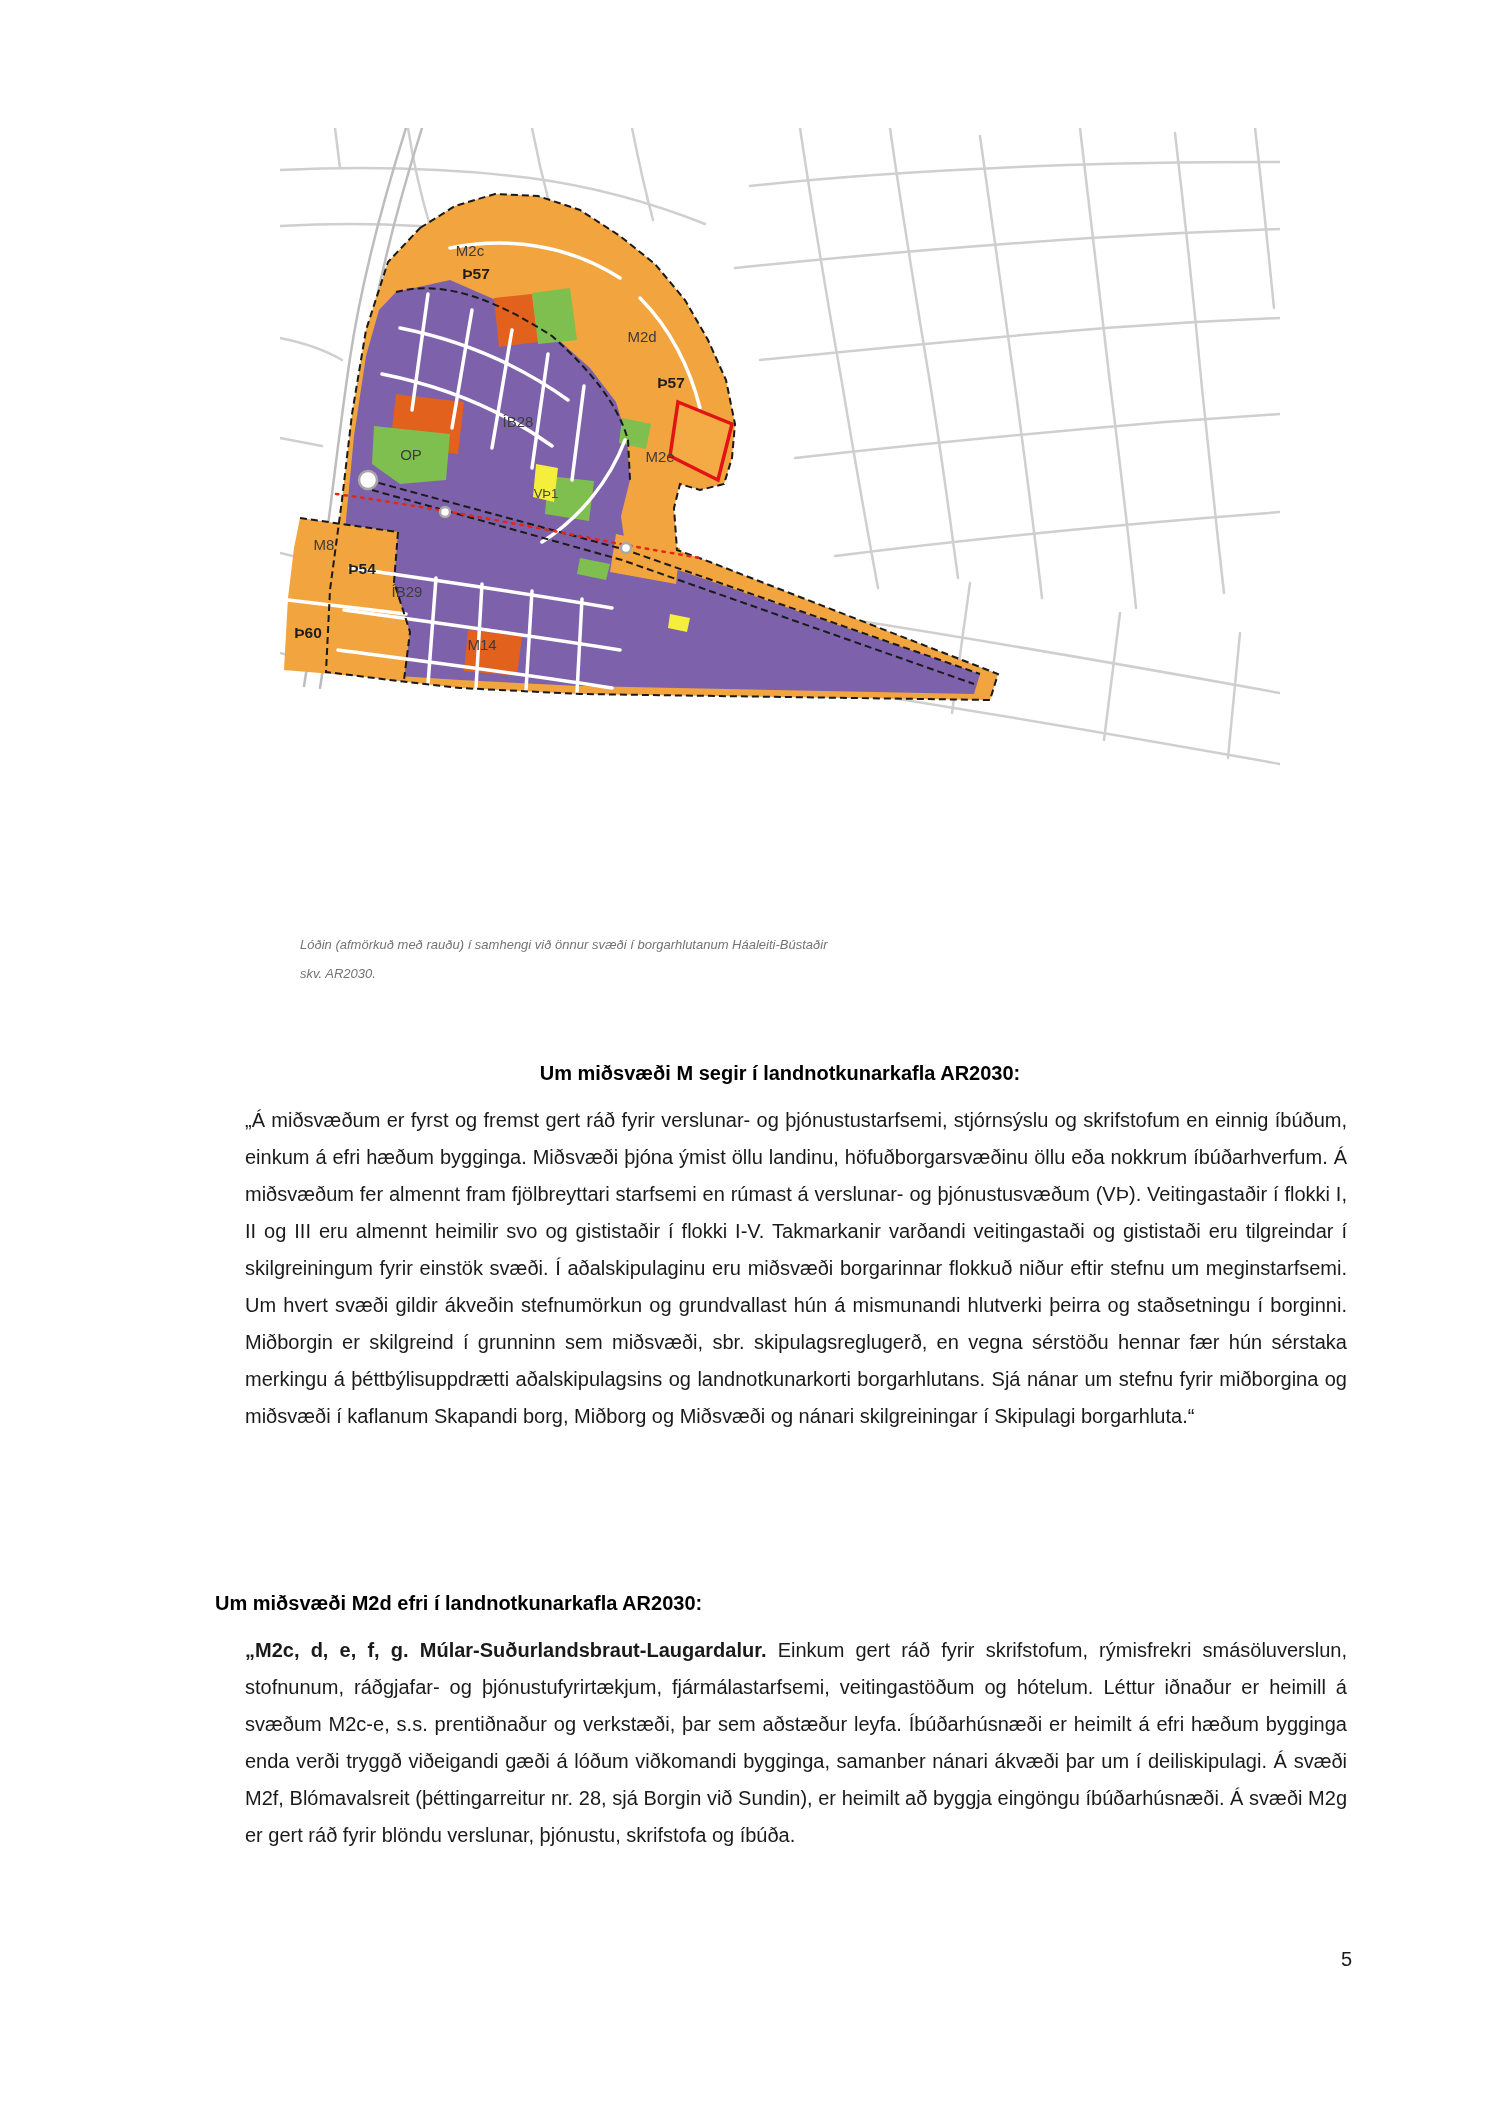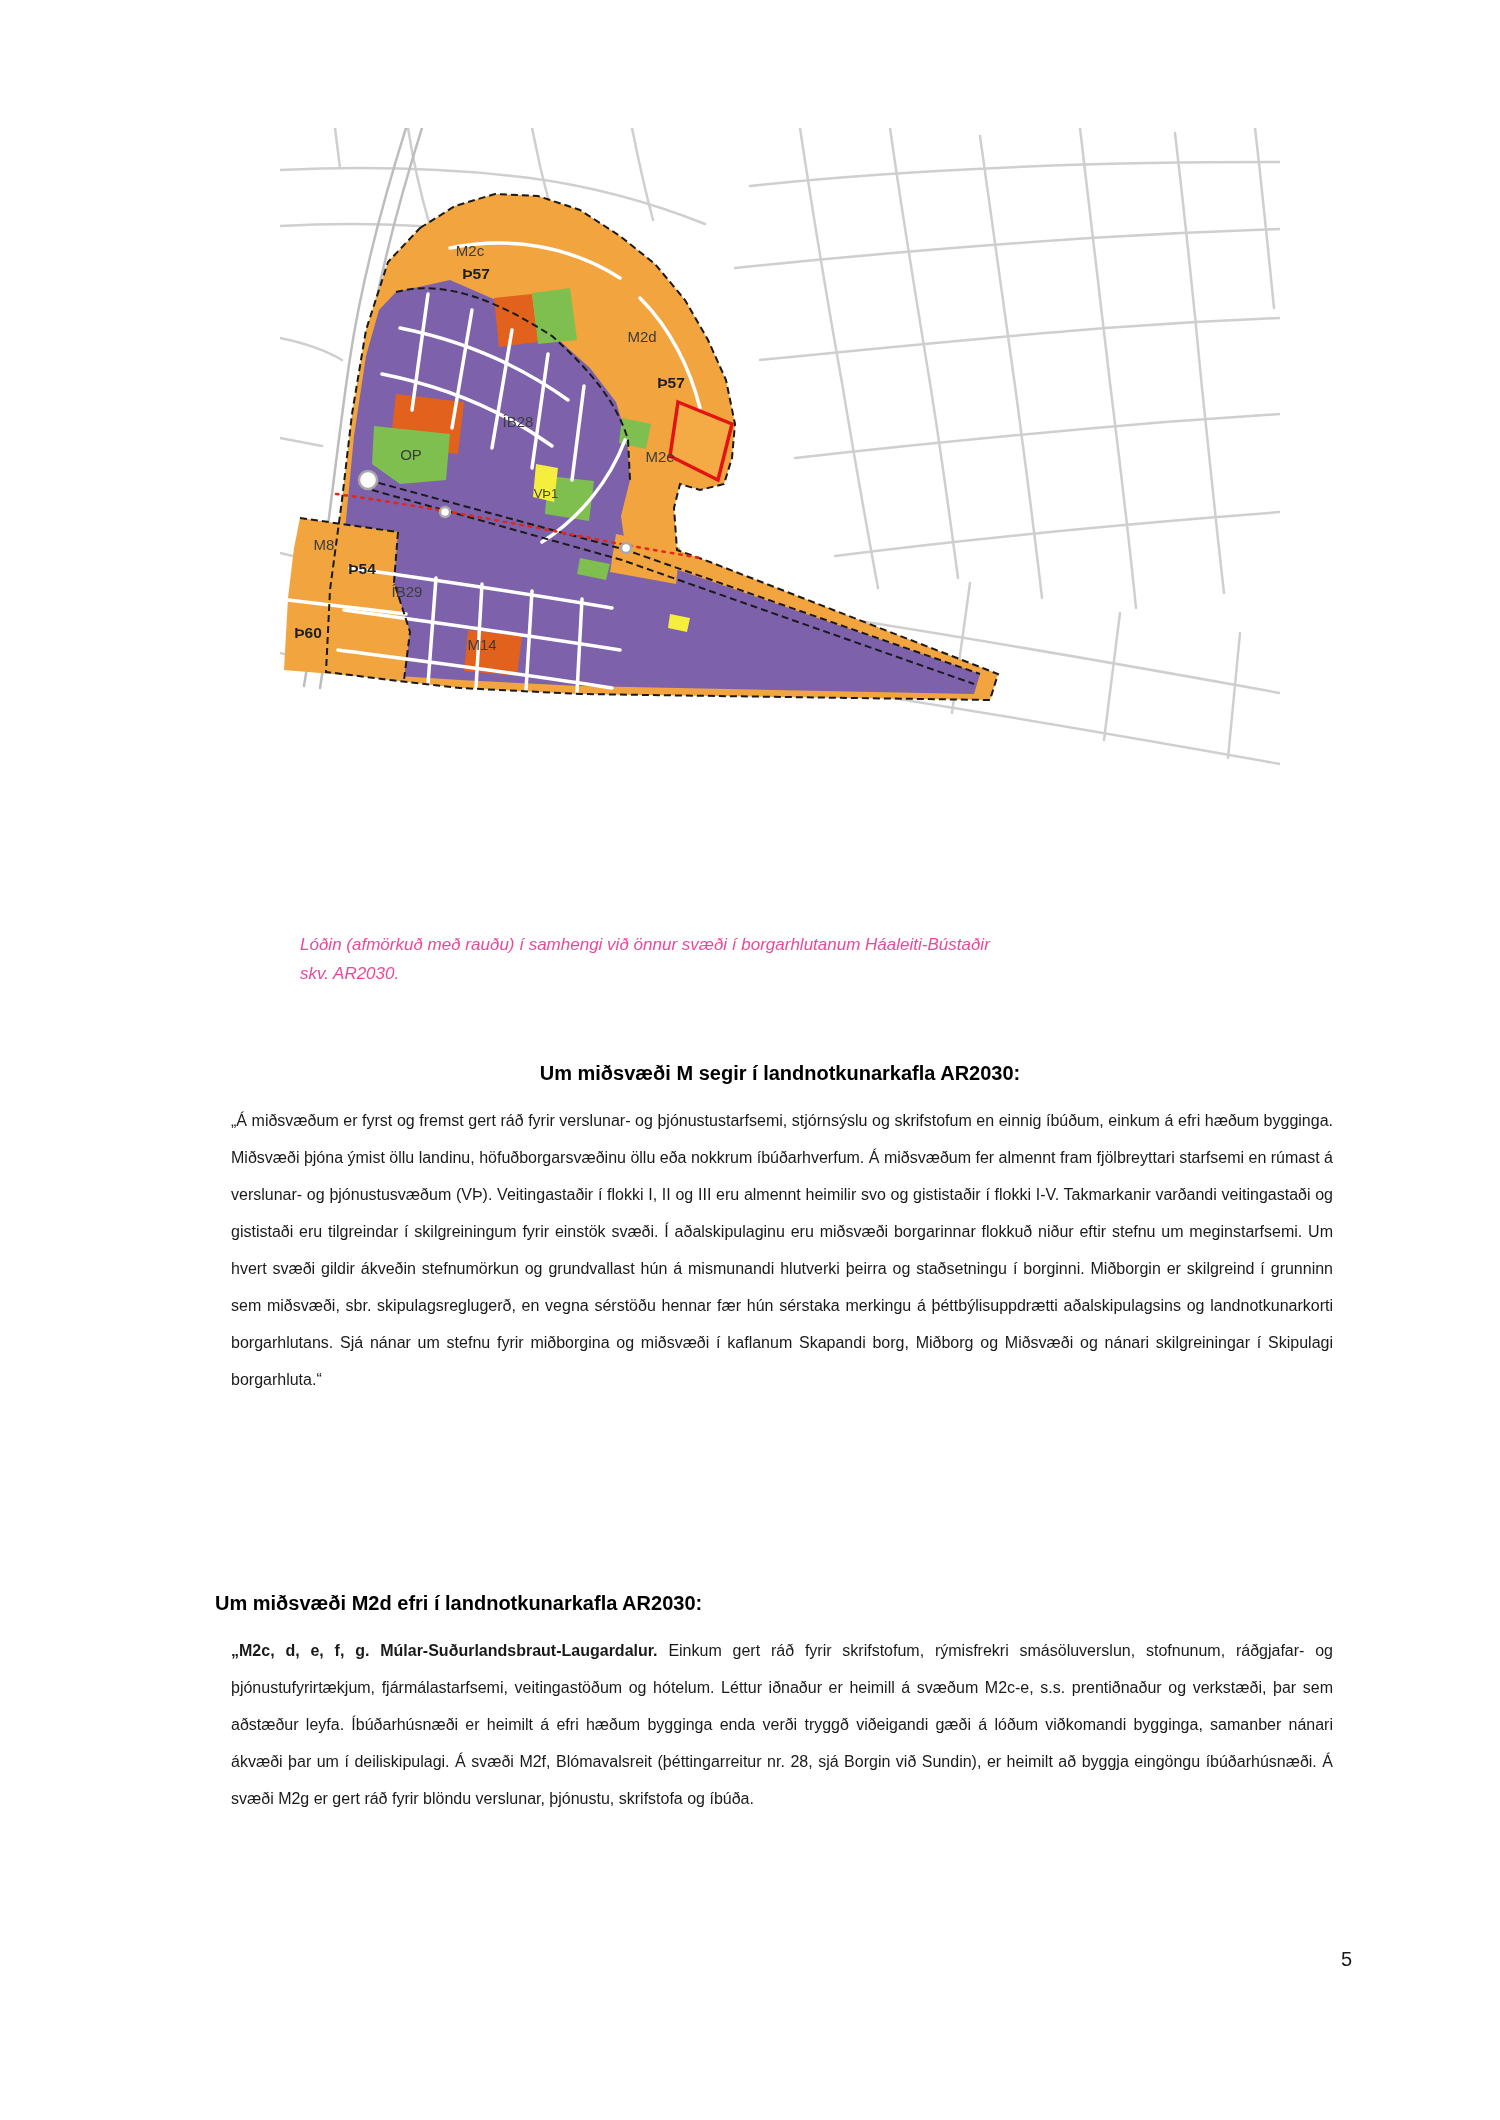--- a/index.html
+++ b/index.html
@@ -20,37 +20,37 @@
     width: 1000px;
     height: 790px;
   }
   .map-figure svg { display: block; width: 100%; height: 100%; }
   .map-caption {
     position: absolute;
     left: 300px;
     top: 930px;
     width: 905px;
     font-style: italic;
-    font-size: 17px;
+    font-size: 13px;
     line-height: 29px;
-    color: #ec4899;
+    color: #737373;
   }
   .section-heading {
     position: absolute;
     left: 215px;
     width: 1130px;
     font-size: 20px;
     font-weight: bold;
     color: #000000;
   }
   .body-paragraph {
     position: absolute;
-    left: 231px;
+    left: 245px;
     width: 1102px;
-    font-size: 16px;
+    font-size: 20px;
     line-height: 37px;
     text-align: justify;
     color: #1a1a1a;
   }
   #heading-1 { top: 1062px; text-align: center; }
   #para-1    { top: 1102px; }
   #heading-2 { top: 1592px; }
   #para-2    { top: 1632px; }
   .lead-bold { font-weight: bold; margin-top: 30px; }
   .page-number {

